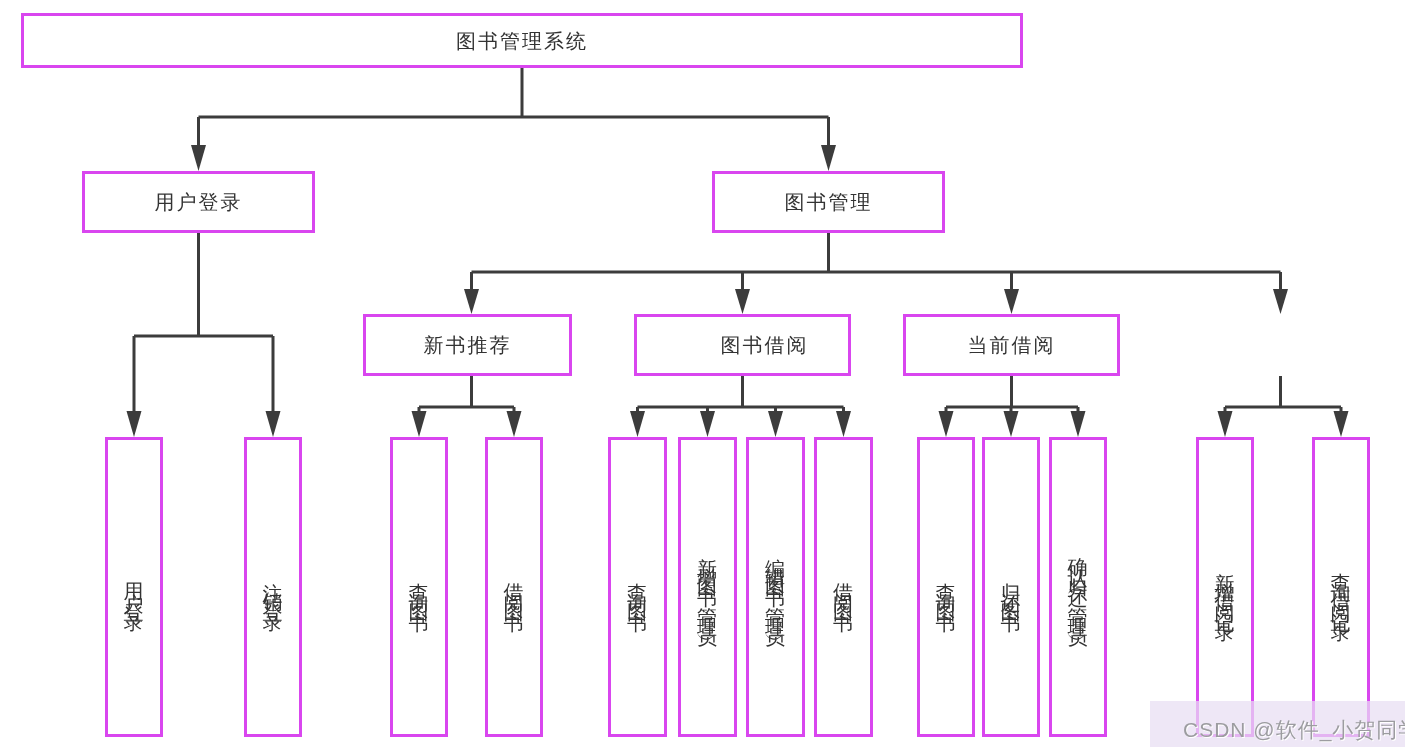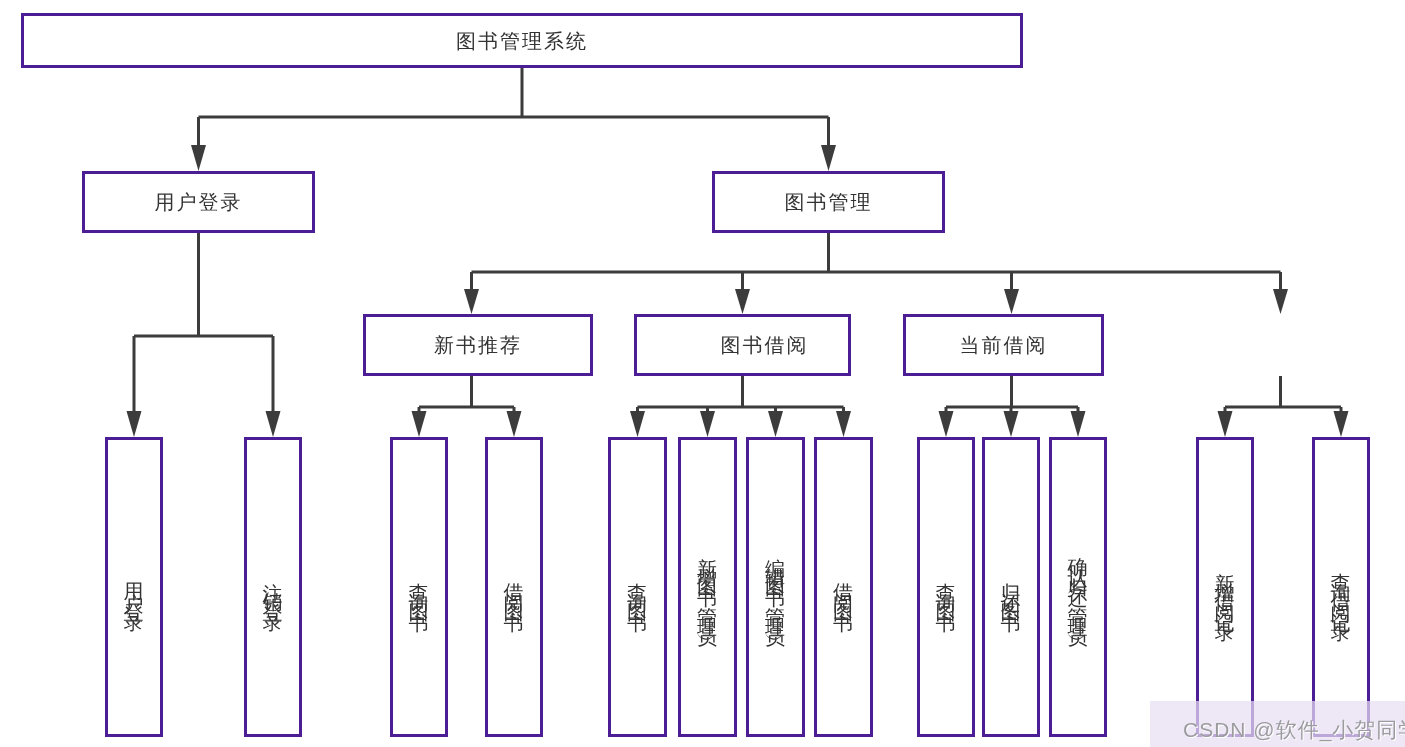--- a/index.html
+++ b/index.html
@@ -3,21 +3,21 @@
 <meta charset="utf-8">
 <style>
   html,body{margin:0;padding:0;background:#ffffff;}
   .stage{
     position:relative;width:1405px;height:747px;background:#ffffff;overflow:hidden;
     font-family:"Liberation Sans","DejaVu Sans",sans-serif;
   }
   .stage svg{position:absolute;left:0;top:0;}
   .box{
     position:absolute;box-sizing:border-box;
-    border:3px solid #4c1d95;background:#ffffff;
+    border:3px solid #d946ef;background:#ffffff;
     display:flex;align-items:center;justify-content:center;
     color:#333333;font-size:20px;line-height:1;white-space:nowrap;
     letter-spacing:2px;
   }
   .vbox{
     writing-mode:vertical-rl;text-orientation:mixed;
     letter-spacing:10px;white-space:normal;font-size:20px;
   }
   .wm-bg{
     position:absolute;left:1150px;top:701px;width:255px;height:46px;
@@ -72,23 +72,23 @@
       <polygon points="1217.5,411 1232.5,411 1225,437"></polygon>
       <polygon points="1333.5,411 1348.5,411 1341,437"></polygon>
     </g>
   </svg>
 
   <div class="box" style="left:21px;top:13px;width:1002px;height:55px;">图书管理系统</div>
 
   <div class="box" style="left:82px;top:171px;width:233px;height:62px;">用户登录</div>
   <div class="box" style="left:712px;top:171px;width:233px;height:62px;">图书管理</div>
 
-  <div class="box" style="left:363px;top:314px;width:230px;height:62px;">新书推荐</div>
+  <div class="box" style="left:363px;top:314px;width:209px;height:62px;">新书推荐</div>
   <div class="box" style="left:634px;top:314px;width:217px;height:62px;padding-left:44px;">图书借阅</div>
-  <div class="box" style="left:903px;top:314px;width:201px;height:62px;">当前借阅</div>
+  <div class="box" style="left:903px;top:314px;width:217px;height:62px;">当前借阅</div>
 
   <div class="box vbox" style="left:105px;top:437px;width:58px;height:300px;">用户登录</div>
   <div class="box vbox" style="left:244px;top:437px;width:58px;height:300px;">注销登录</div>
 
   <div class="box vbox" style="left:390px;top:437px;width:58px;height:300px;">查询图书</div>
   <div class="box vbox" style="left:485px;top:437px;width:58px;height:300px;">借阅图书</div>
 
   <div class="box vbox" style="left:608px;top:437px;width:59px;height:300px;">查询图书</div>
   <div class="box vbox" style="left:678px;top:437px;width:59px;height:300px;">新增图书（管理员）</div>
   <div class="box vbox" style="left:746px;top:437px;width:59px;height:300px;">编辑图书（管理员）</div>

